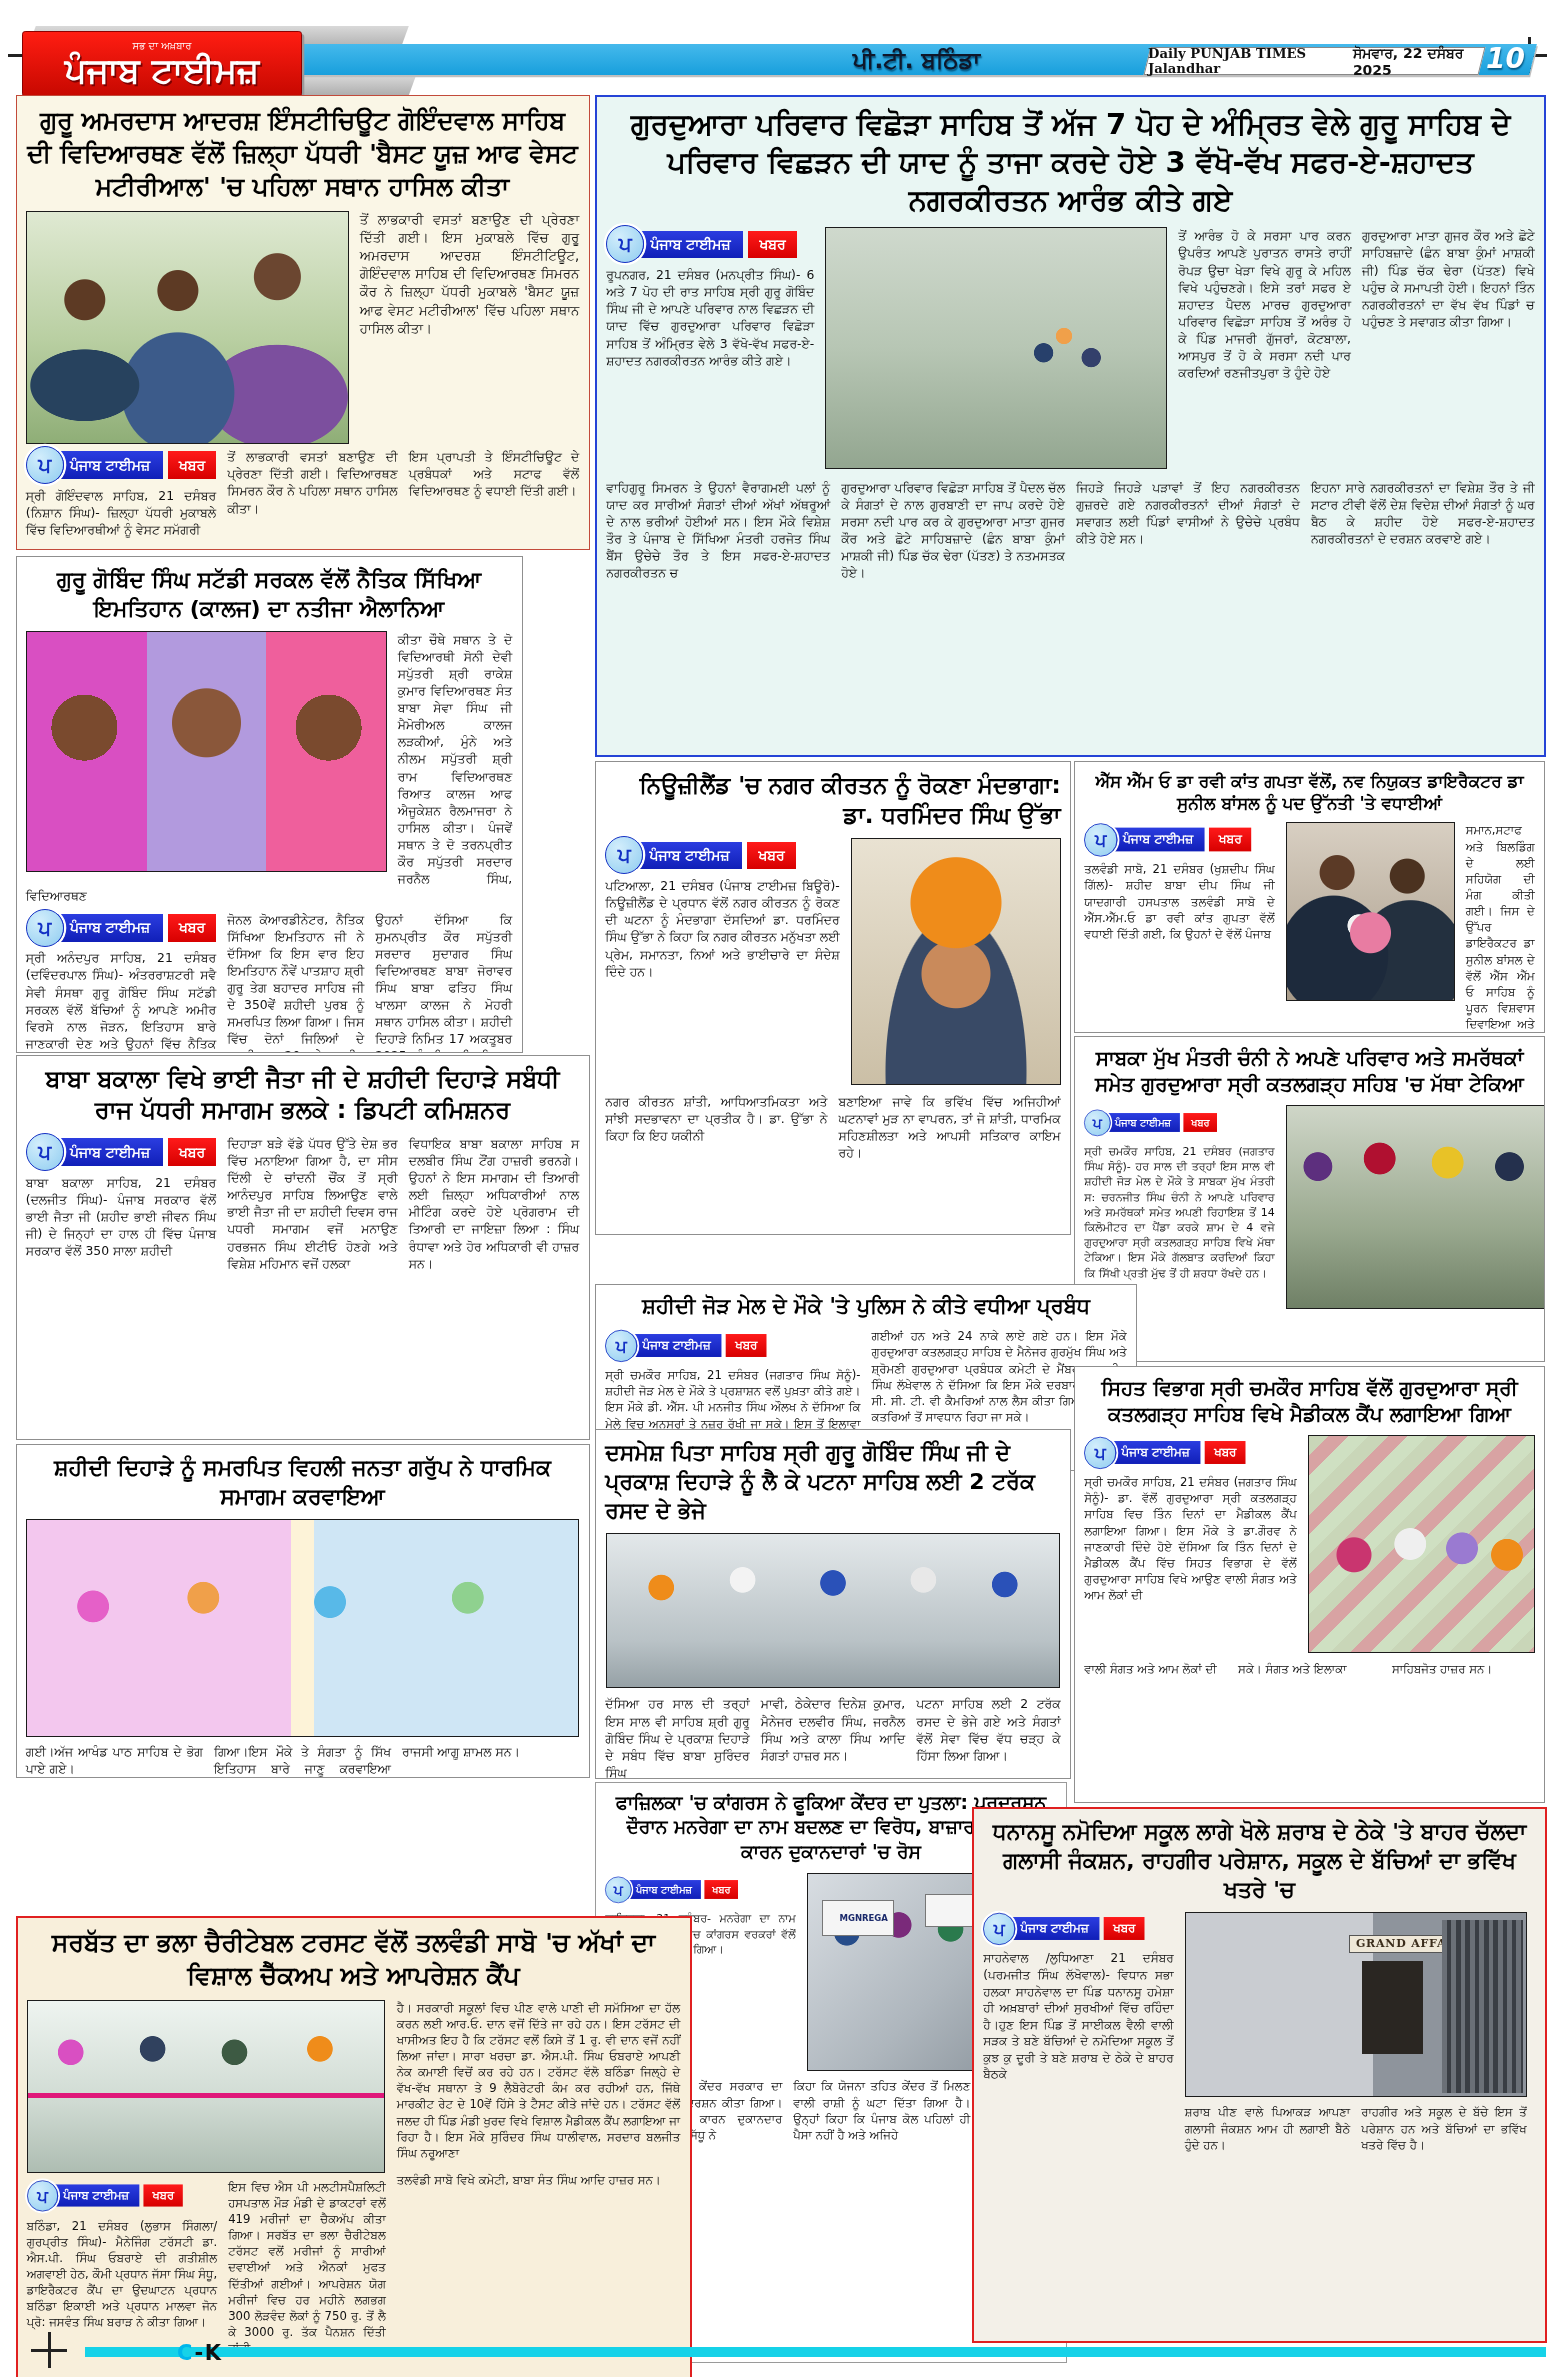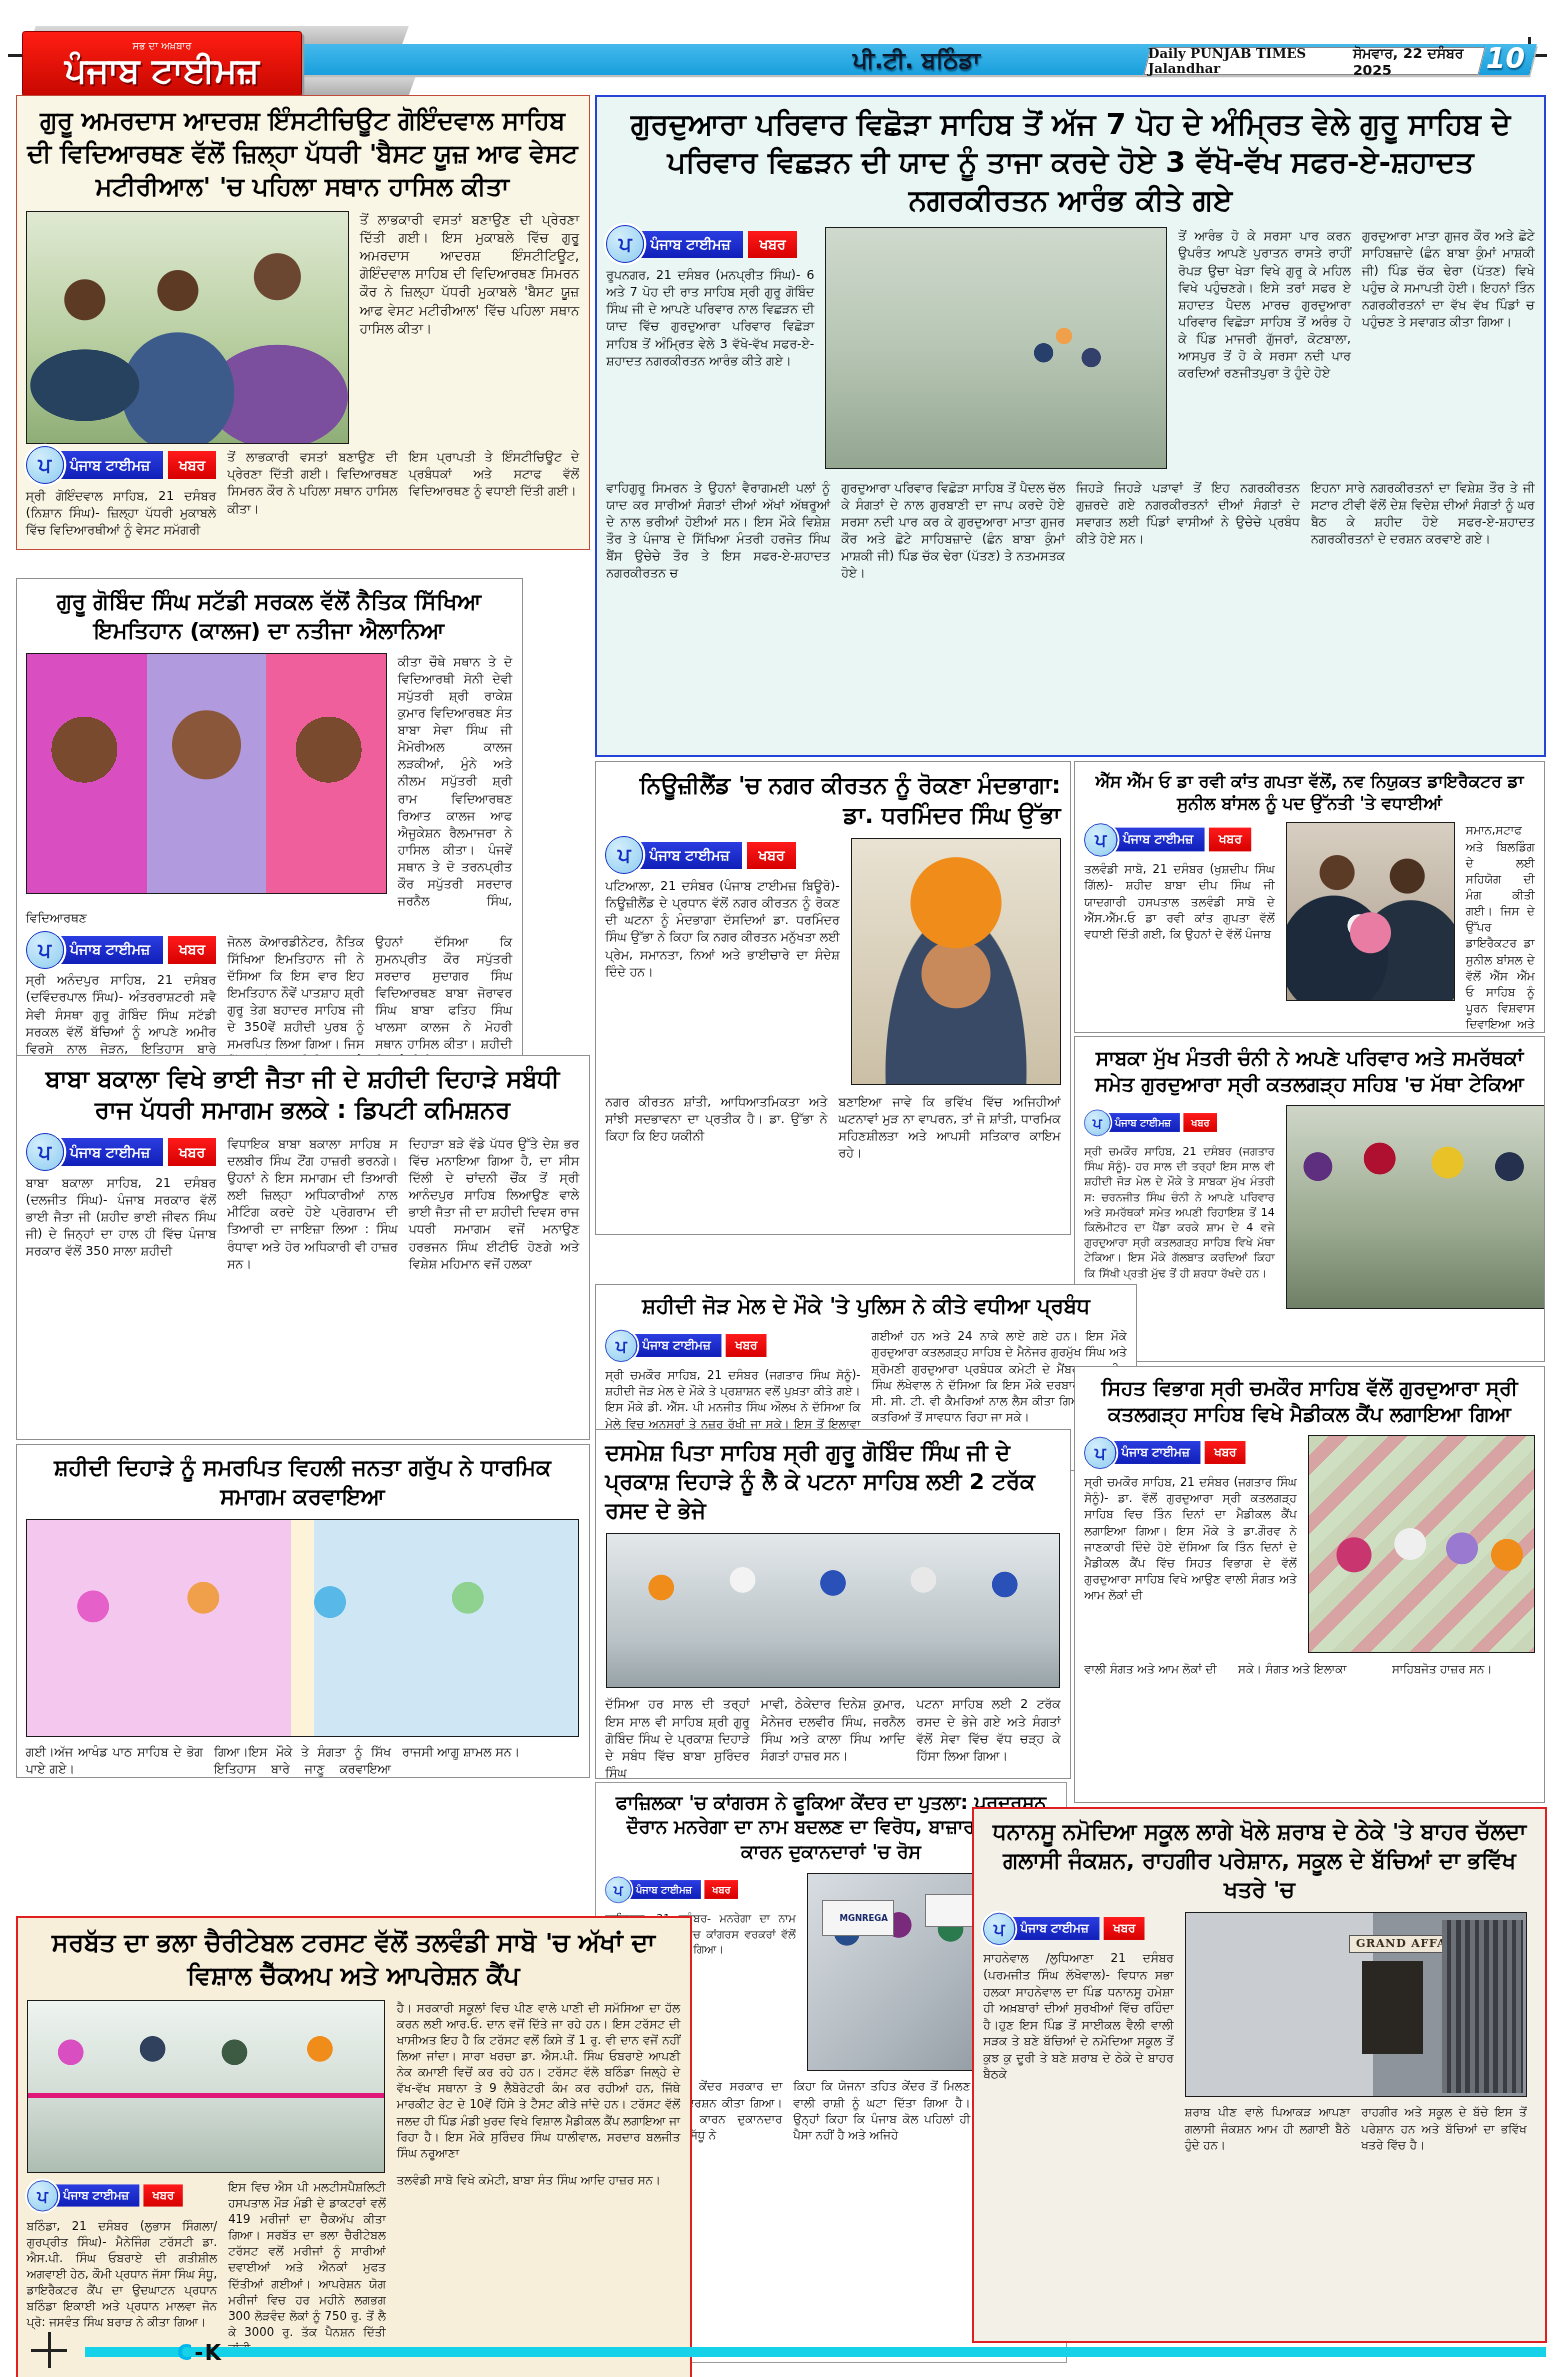--- a/index.html
+++ b/index.html
@@ -184,21 +184,21 @@
     <div class="col body-txt">ਗੁਰਦੁਆਰਾ ਮਾਤਾ ਗੁਜਰ ਕੌਰ ਅਤੇ ਛੋਟੇ ਸਾਹਿਬਜ਼ਾਦੇ (ਛੰਨ ਬਾਬਾ ਕੁੰਮਾਂ ਮਾਸ਼ਕੀ ਜੀ) ਪਿੰਡ ਚੱਕ ਢੇਰਾ (ਪੱਤਣ) ਵਿਖੇ ਪਹੁੰਚ ਕੇ ਸਮਾਪਤੀ ਹੋਈ। ਇਹਨਾਂ ਤਿੰਨ ਨਗਰਕੀਰਤਨਾਂ ਦਾ ਵੱਖ ਵੱਖ ਪਿੰਡਾਂ ਚ ਪਹੁੰਚਣ ਤੇ ਸਵਾਗਤ ਕੀਤਾ ਗਿਆ।</div>
   </div>
   <div class="row" style="margin-top:9.3px">
     <div class="col body-txt">ਵਾਹਿਗੁਰੂ ਸਿਮਰਨ ਤੇ ਉਹਨਾਂ ਵੈਰਾਗਮਈ ਪਲਾਂ ਨੂੰ ਯਾਦ ਕਰ ਸਾਰੀਆਂ ਸੰਗਤਾਂ ਦੀਆਂ ਅੱਖਾਂ ਅੱਥਰੂਆਂ ਦੇ ਨਾਲ ਭਰੀਆਂ ਹੋਈਆਂ ਸਨ। ਇਸ ਮੌਕੇ ਵਿਸ਼ੇਸ਼ ਤੌਰ ਤੇ ਪੰਜਾਬ ਦੇ ਸਿੱਖਿਆ ਮੰਤਰੀ ਹਰਜੋਤ ਸਿੰਘ ਬੈਂਸ ਉਚੇਚੇ ਤੌਰ ਤੇ ਇਸ ਸਫਰ-ਏ-ਸ਼ਹਾਦਤ ਨਗਰਕੀਰਤਨ ਚ</div>
     <div class="col body-txt">ਗੁਰਦੁਆਰਾ ਪਰਿਵਾਰ ਵਿਛੋੜਾ ਸਾਹਿਬ ਤੋਂ ਪੈਦਲ ਚੱਲ ਕੇ ਸੰਗਤਾਂ ਦੇ ਨਾਲ ਗੁਰਬਾਣੀ ਦਾ ਜਾਪ ਕਰਦੇ ਹੋਏ ਸਰਸਾ ਨਦੀ ਪਾਰ ਕਰ ਕੇ ਗੁਰਦੁਆਰਾ ਮਾਤਾ ਗੁਜਰ ਕੌਰ ਅਤੇ ਛੋਟੇ ਸਾਹਿਬਜ਼ਾਦੇ (ਛੰਨ ਬਾਬਾ ਕੁੰਮਾਂ ਮਾਸ਼ਕੀ ਜੀ) ਪਿੰਡ ਚੱਕ ਢੇਰਾ (ਪੱਤਣ) ਤੇ ਨਤਮਸਤਕ ਹੋਏ।</div>
     <div class="col body-txt">ਜਿਹੜੇ ਜਿਹੜੇ ਪੜਾਵਾਂ ਤੋਂ ਇਹ ਨਗਰਕੀਰਤਨ ਗੁਜ਼ਰਦੇ ਗਏ ਨਗਰਕੀਰਤਨਾਂ ਦੀਆਂ ਸੰਗਤਾਂ ਦੇ ਸਵਾਗਤ ਲਈ ਪਿੰਡਾਂ ਵਾਸੀਆਂ ਨੇ ਉਚੇਚੇ ਪ੍ਰਬੰਧ ਕੀਤੇ ਹੋਏ ਸਨ।</div>
     <div class="col body-txt">ਇਹਨਾ ਸਾਰੇ ਨਗਰਕੀਰਤਨਾਂ ਦਾ ਵਿਸ਼ੇਸ਼ ਤੌਰ ਤੇ ਜੀ ਸਟਾਰ ਟੀਵੀ ਵੱਲੋਂ ਦੇਸ਼ ਵਿਦੇਸ਼ ਦੀਆਂ ਸੰਗਤਾਂ ਨੂੰ ਘਰ ਬੈਠ ਕੇ ਸ਼ਹੀਦ ਹੋਏ ਸਫਰ-ਏ-ਸ਼ਹਾਦਤ ਨਗਰਕੀਰਤਨਾਂ ਦੇ ਦਰਸ਼ਨ ਕਰਵਾਏ ਗਏ।</div>
   </div>
 </section>
 
-<section class="art" style="left:15.5px;top:578px;width:507px;height:497px">
+<section class="art" style="left:15.5px;top:556px;width:507px;height:497px">
   <h2 class="hl" style="font-size:22px">ਗੁਰੂ ਗੋਬਿੰਦ ਸਿੰਘ ਸਟੱਡੀ ਸਰਕਲ ਵੱਲੋਂ ਨੈਤਿਕ ਸਿੱਖਿਆ ਇਮਤਿਹਾਨ (ਕਾਲਜ) ਦਾ ਨਤੀਜਾ ਐਲਾਨਿਆ</h2>
   <div>
     <div class="photo p-girls" style="width:361px;height:241px;float:left;margin:0 11px 4.7px 0"></div>
     <div class="body-txt">ਕੀਤਾ ਚੌਥੇ ਸਥਾਨ ਤੇ ਦੋ ਵਿਦਿਆਰਥੀ ਸੋਨੀ ਦੇਵੀ ਸਪੁੱਤਰੀ ਸ਼੍ਰੀ ਰਾਕੇਸ਼ ਕੁਮਾਰ ਵਿਦਿਆਰਥਣ ਸੰਤ ਬਾਬਾ ਸੇਵਾ ਸਿੰਘ ਜੀ ਮੈਮੋਰੀਅਲ ਕਾਲਜ ਲੜਕੀਆਂ, ਮੁੰਨੇ ਅਤੇ ਨੀਲਮ ਸਪੁੱਤਰੀ ਸ਼੍ਰੀ ਰਾਮ ਵਿਦਿਆਰਥਣ ਰਿਆਤ ਕਾਲਜ ਆਫ ਐਜੂਕੇਸ਼ਨ ਰੈਲਮਾਜਰਾ ਨੇ ਹਾਸਿਲ ਕੀਤਾ। ਪੰਜਵੇਂ ਸਥਾਨ ਤੇ ਦੋ ਤਰਨਪ੍ਰੀਤ ਕੌਰ ਸਪੁੱਤਰੀ ਸਰਦਾਰ ਜਰਨੈਲ ਸਿੰਘ, ਵਿਦਿਆਰਥਣ</div>
   </div>
   <div class="row" style="clear:both;margin-top:6.2px">
     <div class="col">
       <div class="badge">
         <span class="circ">ਪ</span>
         <span class="bbox">ਪੰਜਾਬ ਟਾਈਮਜ਼</span>
@@ -265,22 +265,22 @@
   <h2 class="hl" style="font-size:24px">ਬਾਬਾ ਬਕਾਲਾ ਵਿਖੇ ਭਾਈ ਜੈਤਾ ਜੀ ਦੇ ਸ਼ਹੀਦੀ ਦਿਹਾੜੇ ਸਬੰਧੀ ਰਾਜ ਪੱਧਰੀ ਸਮਾਗਮ ਭਲਕੇ : ਡਿਪਟੀ ਕਮਿਸ਼ਨਰ</h2>
   <div class="row">
     <div class="col">
       <div class="badge">
         <span class="circ">ਪ</span>
         <span class="bbox">ਪੰਜਾਬ ਟਾਈਮਜ਼</span>
         <span class="rbox">ਖਬਰ</span>
       </div>
       <div class="body-txt">ਬਾਬਾ ਬਕਾਲਾ ਸਾਹਿਬ, 21 ਦਸੰਬਰ (ਦਲਜੀਤ ਸਿੰਘ)- ਪੰਜਾਬ ਸਰਕਾਰ ਵੱਲੋਂ ਭਾਈ ਜੈਤਾ ਜੀ (ਸ਼ਹੀਦ ਭਾਈ ਜੀਵਨ ਸਿੰਘ ਜੀ) ਦੇ ਜਿਨ੍ਹਾਂ ਦਾ ਹਾਲ ਹੀ ਵਿੱਚ ਪੰਜਾਬ ਸਰਕਾਰ ਵੱਲੋਂ 350 ਸਾਲਾ ਸ਼ਹੀਦੀ</div>
     </div>
+    <div class="col body-txt">ਦਿਹਾੜਾ ਬੜੇ ਵੱਡੇ ਪੱਧਰ ਉੱਤੇ ਦੇਸ਼ ਭਰ ਵਿੱਚ ਮਨਾਇਆ ਗਿਆ ਹੈ, ਦਾ ਸੀਸ ਦਿੱਲੀ ਦੇ ਚਾਂਦਨੀ ਚੌਂਕ ਤੋਂ ਸ੍ਰੀ ਆਨੰਦਪੁਰ ਸਾਹਿਬ ਲਿਆਉਣ ਵਾਲੇ ਭਾਈ ਜੈਤਾ ਜੀ ਦਾ ਸ਼ਹੀਦੀ ਦਿਵਸ ਰਾਜ ਪਧਰੀ ਸਮਾਗਮ ਵਜੋਂ ਮਨਾਉਣ ਹਰਭਜਨ ਸਿੰਘ ਈਟੀਓ ਹੋਣਗੇ ਅਤੇ ਵਿਸ਼ੇਸ਼ ਮਹਿਮਾਨ ਵਜੋਂ ਹਲਕਾ</div>
     <div class="col body-txt">ਵਿਧਾਇਕ ਬਾਬਾ ਬਕਾਲਾ ਸਾਹਿਬ ਸ ਦਲਬੀਰ ਸਿੰਘ ਟੌਂਗ ਹਾਜ਼ਰੀ ਭਰਨਗੇ। ਉਹਨਾਂ ਨੇ ਇਸ ਸਮਾਗਮ ਦੀ ਤਿਆਰੀ ਲਈ ਜ਼ਿਲ੍ਹਾ ਅਧਿਕਾਰੀਆਂ ਨਾਲ ਮੀਟਿੰਗ ਕਰਦੇ ਹੋਏ ਪ੍ਰੋਗਰਾਮ ਦੀ ਤਿਆਰੀ ਦਾ ਜਾਇਜ਼ਾ ਲਿਆ : ਸਿੰਘ ਰੰਧਾਵਾ ਅਤੇ ਹੋਰ ਅਧਿਕਾਰੀ ਵੀ ਹਾਜ਼ਰ ਸਨ।</div>
-    <div class="col body-txt">ਦਿਹਾੜਾ ਬੜੇ ਵੱਡੇ ਪੱਧਰ ਉੱਤੇ ਦੇਸ਼ ਭਰ ਵਿੱਚ ਮਨਾਇਆ ਗਿਆ ਹੈ, ਦਾ ਸੀਸ ਦਿੱਲੀ ਦੇ ਚਾਂਦਨੀ ਚੌਂਕ ਤੋਂ ਸ੍ਰੀ ਆਨੰਦਪੁਰ ਸਾਹਿਬ ਲਿਆਉਣ ਵਾਲੇ ਭਾਈ ਜੈਤਾ ਜੀ ਦਾ ਸ਼ਹੀਦੀ ਦਿਵਸ ਰਾਜ ਪਧਰੀ ਸਮਾਗਮ ਵਜੋਂ ਮਨਾਉਣ ਹਰਭਜਨ ਸਿੰਘ ਈਟੀਓ ਹੋਣਗੇ ਅਤੇ ਵਿਸ਼ੇਸ਼ ਮਹਿਮਾਨ ਵਜੋਂ ਹਲਕਾ</div>
   </div>
 </section>
 
 <section class="art" style="left:595px;top:1284px;width:542px;height:187px">
   <h2 class="hl" style="font-size:21px">ਸ਼ਹੀਦੀ ਜੋੜ ਮੇਲ ਦੇ ਮੌਕੇ 'ਤੇ ਪੁਲਿਸ ਨੇ ਕੀਤੇ ਵਧੀਆ ਪ੍ਰਬੰਧ</h2>
   <div class="row">
     <div class="col">
       <div class="badge" style="transform:scale(.85);transform-origin:left">
         <span class="circ">ਪ</span>
         <span class="bbox">ਪੰਜਾਬ ਟਾਈਮਜ਼</span>

